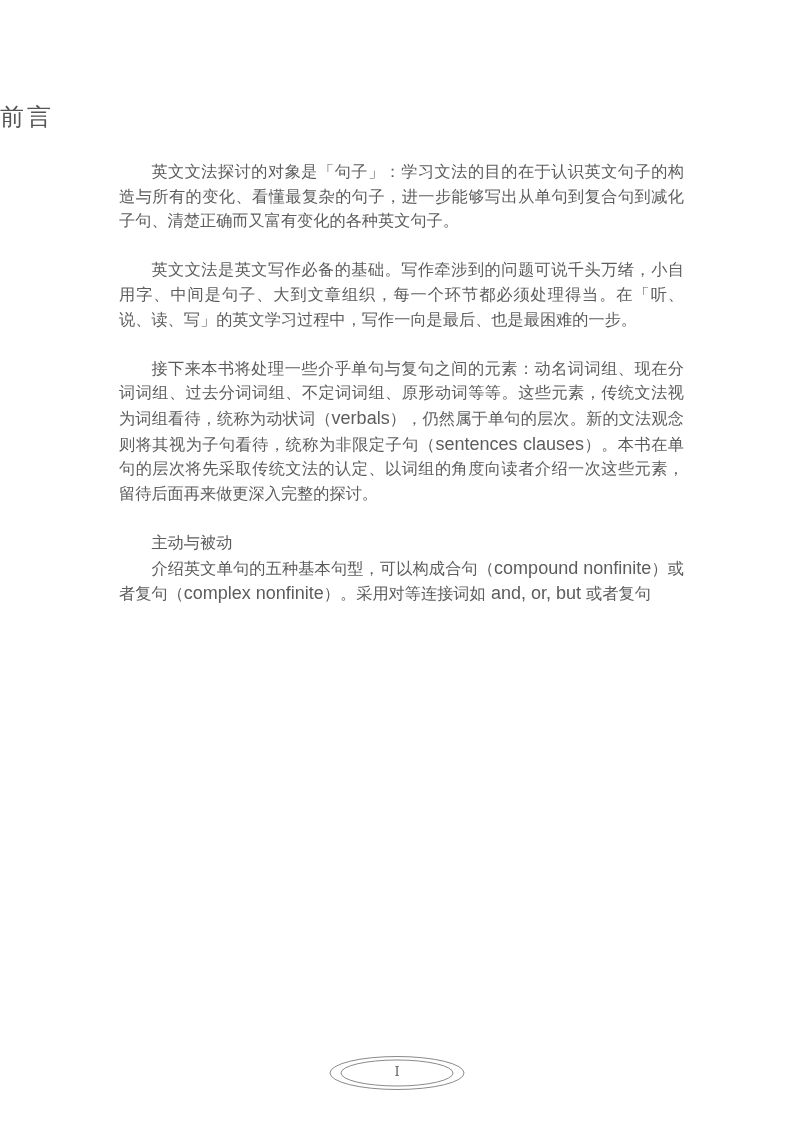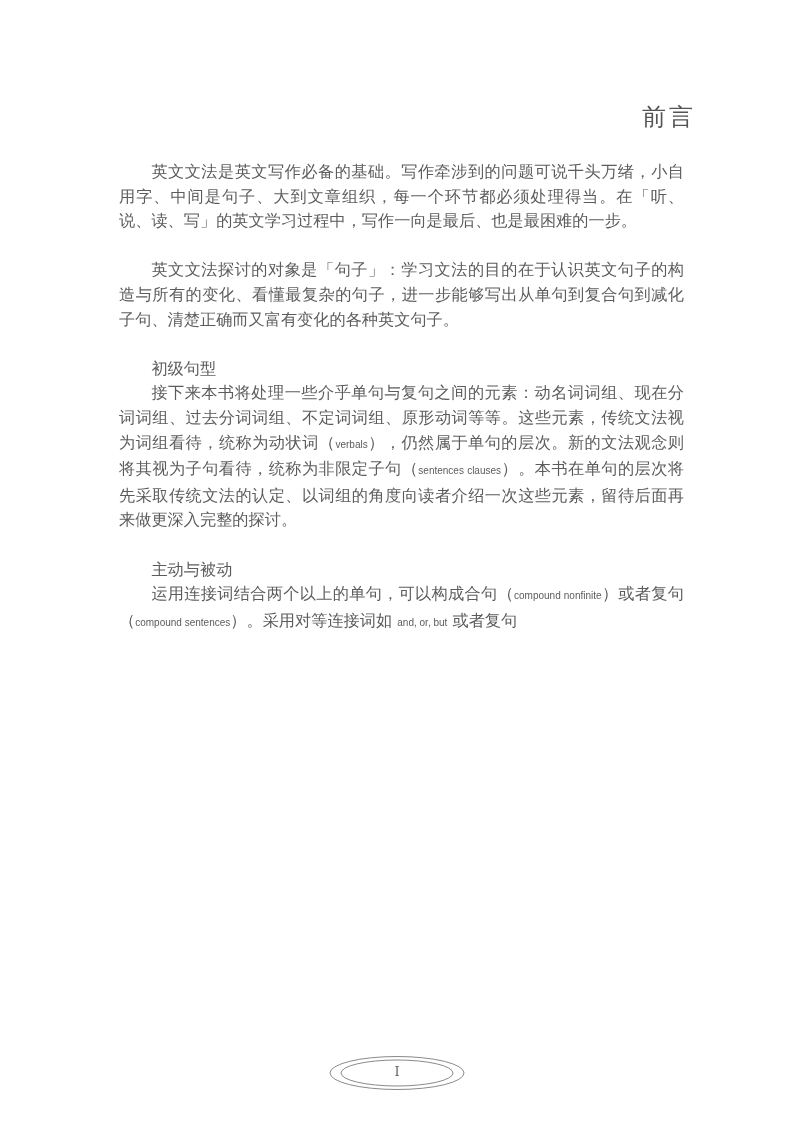--- a/index.html
+++ b/index.html
@@ -13,21 +13,21 @@
       position: relative;
       overflow: hidden;
       font-family: "DejaVu Serif", "Liberation Serif", serif;
       color: #5a5a5a;
     }
     .page-title {
       position: absolute;
       top: 101px;
       left: 0;
       width: 696px;
-      text-align: right;
+      text-align: left;
       font-size: 24px;
       letter-spacing: 3px;
       color: #555555;
       line-height: 32px;
     }
     .content {
       position: absolute;
       left: 119px;
       top: 160px;
       width: 565px;
@@ -39,21 +39,21 @@
     .para {
       margin: 0 0 24.6px 0;
       text-indent: 2em;
     }
     .section-heading {
       margin: 0;
       text-indent: 2em;
     }
     .latin {
       font-family: "Liberation Sans", "DejaVu Sans", sans-serif;
-      font-size: 10px;
+      font-size: 18px;
     }
     .page-number-badge {
       position: absolute;
       left: 329px;
       top: 1055px;
       width: 136px;
       height: 36px;
     }
     .page-number-badge svg {
       position: absolute;
@@ -70,31 +70,30 @@
       color: #666666;
       line-height: 18px;
     }
   </style>
 </head>
 <body>
 
 <div class="page-title">前言</div>
 
 <div class="content">
+  <p class="para">英文文法探讨的对象是「句子」：学习文法的目的在于认识英文句子的构造与所有的变化、看懂最复杂的句子，进一步能够写出从单句到复合句到减化子句、清楚正确而又富有变化的各种英文句子。</p>
   <p class="para">英文文法是英文写作必备的基础。写作牵涉到的问题可说千头万绪，小自用字、中间是句子、大到文章组织，每一个环节都必须处理得当。在「听、说、读、写」的英文学习过程中，写作一向是最后、也是最困难的一步。</p>
-  <p class="para">英文文法探讨的对象是「句子」：学习文法的目的在于认识英文句子的构造与所有的变化、看懂最复杂的句子，进一步能够写出从单句到复合句到减化子句、清楚正确而又富有变化的各种英文句子。</p>
 
   <div>
-    <p class="section-heading">初级句型</p>
     <p class="para"><span>接下来本书将处理一些介乎单句与复句之间的元素：动名词词组、现在分词词组、过去分词词组、不定词词组、原形动词等等。这些元素，传统文法视为词组看待，统称为动状词（</span><span class="latin">verbals</span><span>），仍然属于单句的层次。新的文法观念则将其视为子句看待，统称为非限定子句（</span><span class="latin">sentences clauses</span><span>）。本书在单句的层次将先采取传统文法的认定、以词组的角度向读者介绍一次这些元素，留待后面再来做更深入完整的探讨。</span></p>
   </div>
 
   <div>
     <p class="section-heading">主动与被动</p>
-    <p class="para"><span>运用连接词结合两个以上的单句，可以构成合句（</span><span class="latin">compound nonfinite</span><span>）或者复句（</span><span class="latin">compound sentences</span><span>）。采用对等连接词如 </span><span class="latin">and, or, but</span><span> 或者复句</span></p>
+    <p class="para"><span>介绍英文单句的五种基本句型，可以构成合句（</span><span class="latin">compound nonfinite</span><span>）或者复句（</span><span class="latin">complex nonfinite</span><span>）。采用对等连接词如 </span><span class="latin">and, or, but</span><span> 或者复句</span></p>
   </div>
 </div>
 
 <div class="page-number-badge">
   <svg width="136" height="36" viewBox="0 0 136 36">
     <ellipse cx="68" cy="18" rx="67" ry="16.5" fill="none" stroke="#8a8a8a" stroke-width="1"></ellipse>
     <ellipse cx="68" cy="18" rx="56" ry="13" fill="none" stroke="#8a8a8a" stroke-width="1"></ellipse>
   </svg>
   <div class="page-number">I</div>
 </div>

